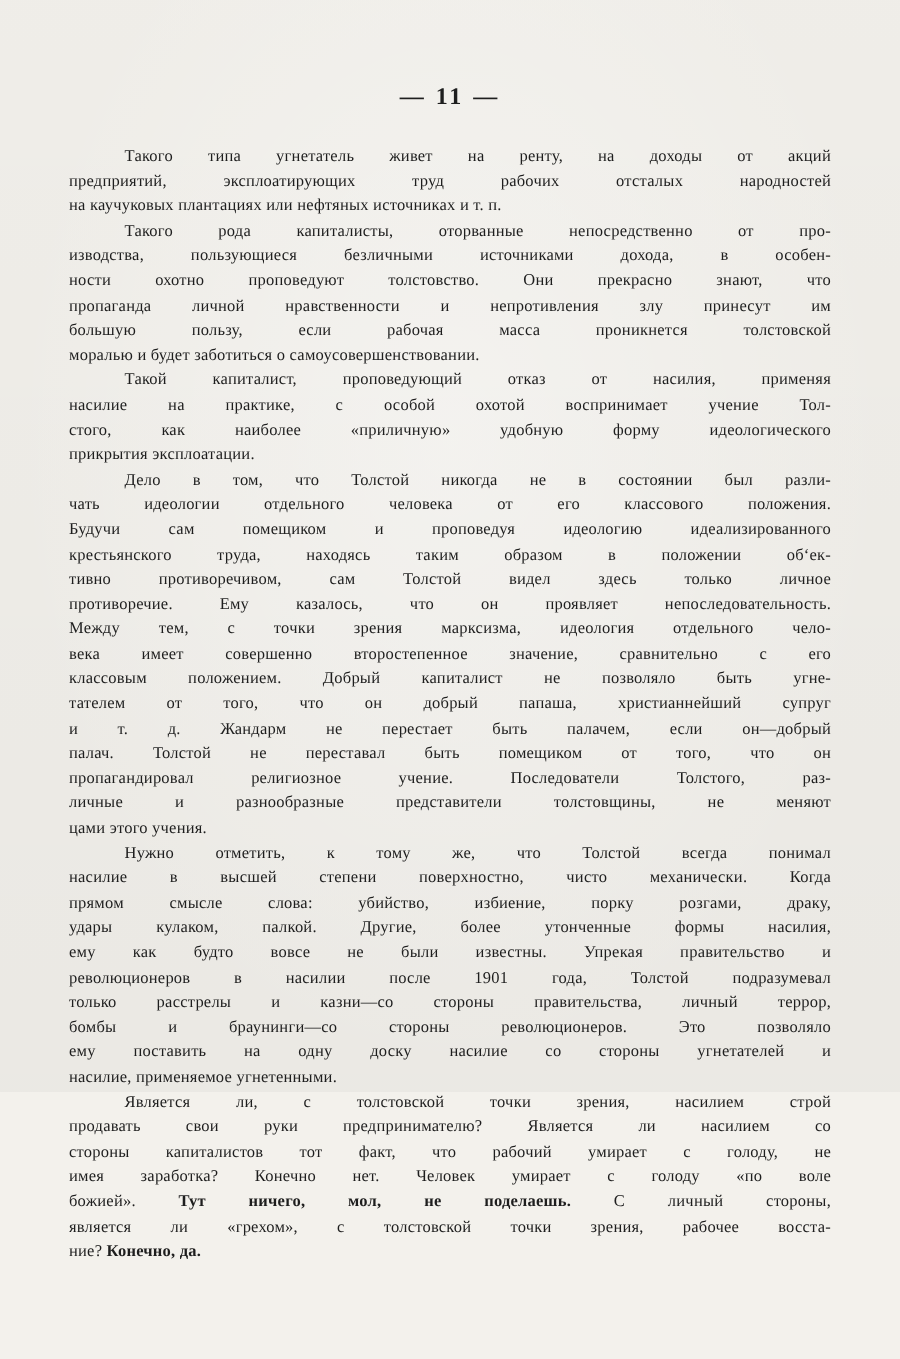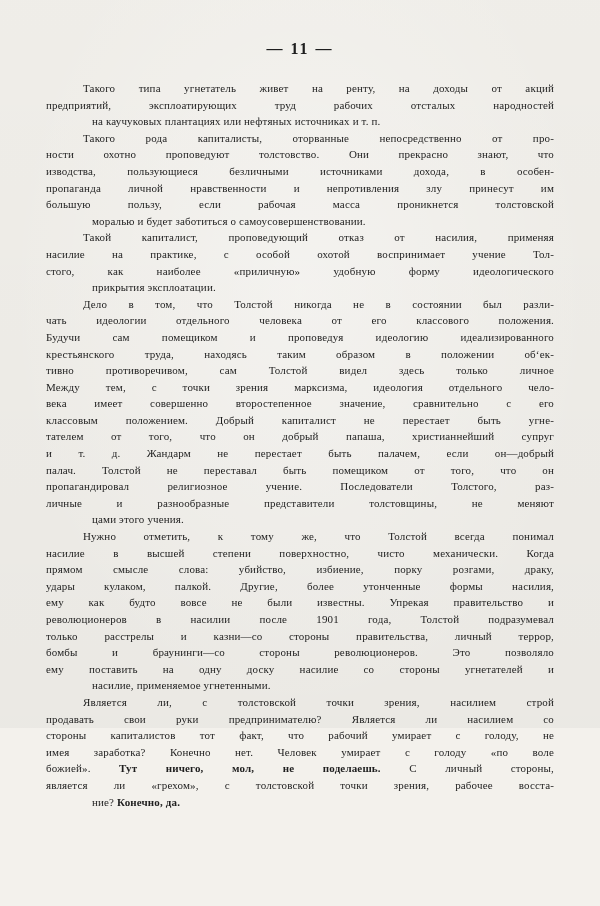--- a/index.html
+++ b/index.html
@@ -18,21 +18,21 @@
     color: var(--ink);
   }
   .page {
     position: relative;
     width: 600px;
     height: 728px;
     background:
       radial-gradient(ellipse at 50% 40%, rgba(255,255,255,0.35) 0%, rgba(0,0,0,0.00) 70%),
       linear-gradient(180deg, rgba(0,0,0,0.015) 0%, rgba(0,0,0,0.035) 100%),
       var(--paper);
-    padding-top: 40px;
+    padding-top: 56px;
   }
   .header {
     text-align: center;
     font-size: 16px;
     font-weight: bold;
     letter-spacing: 2px;
     color: var(--ink);
   }
   .text-block {
     margin: 22px 46px 0 46px; 
@@ -40,21 +40,20 @@
   .line {
     font-size: 11px;
     line-height: 16.6px;
     letter-spacing: 0.15px;
     text-align: justify;
     text-align-last: justify;
     white-space: nowrap;      
   }
   .line.last {
     text-align-last: left;
-    margin-left: 46px;
   }
   .line.first {
     text-indent: 37px;
   }
   .bold {
     font-weight: bold;
   }
 </style>
 </head>
 <body>
@@ -62,41 +61,42 @@
 <div class="page">
   <div class="header">— 11 —</div>
   <div class="text-block" id="text-block">
       <div class="paragraph">
         <div class="line first"><span>Такого типа угнетатель живет на ренту, на доходы от акций</span></div>
         <div class="line"><span>предприятий, эксплоатирующих труд рабочих отсталых народностей</span></div>
         <div class="line last"><span>на каучуковых плантациях или нефтяных источниках и т. п.</span></div>
       </div>
       <div class="paragraph">
         <div class="line first"><span>Такого рода капиталисты, оторванные непосредственно от про-</span></div>
+        <div class="line"><span>изводства, пользующиеся безличными источниками дохода, в особен-</span></div>
         <div class="line"><span>ности охотно проповедуют толстовство. Они прекрасно знают, что</span></div>
-        <div class="line"><span>изводства, пользующиеся безличными источниками дохода, в особен-</span></div>
         <div class="line"><span>пропаганда личной нравственности и непротивления злу принесут им</span></div>
         <div class="line"><span>большую пользу, если рабочая масса проникнется толстовской</span></div>
         <div class="line last"><span>моралью и будет заботиться о самоусовершенствовании.</span></div>
       </div>
       <div class="paragraph">
         <div class="line first"><span>Такой капиталист, проповедующий отказ от насилия, применяя</span></div>
         <div class="line"><span>насилие на практике, с особой охотой воспринимает учение Тол-</span></div>
         <div class="line"><span>стого, как наиболее «приличную» удобную форму идеологического</span></div>
         <div class="line last"><span>прикрытия эксплоатации.</span></div>
       </div>
       <div class="paragraph">
         <div class="line first"><span>Дело в том, что Толстой никогда не в состоянии был разли-</span></div>
         <div class="line"><span>чать идеологии отдельного человека от его классового положения.</span></div>
         <div class="line"><span>Будучи сам помещиком и проповедуя идеологию идеализированного</span></div>
         <div class="line"><span>крестьянского труда, находясь таким образом в положении об‘ек-</span></div>
         <div class="line"><span>тивно противоречивом, сам Толстой видел здесь только личное</span></div>
+        <div class="line"><span>противоречие. Ему казалось, что он проявляет непоследовательность.</span></div>
         <div class="line"><span>Между тем, с точки зрения марксизма, идеология отдельного чело-</span></div>
         <div class="line"><span>века имеет совершенно второстепенное значение, сравнительно с его</span></div>
-        <div class="line"><span>классовым положением. Добрый капиталист не перестает быть угне-</span></div>
+        <div class="line"><span>классовым положением. Добрый капиталист не позволяло быть угне-</span></div>
         <div class="line"><span>тателем от того, что он добрый папаша, христианнейший супруг</span></div>
         <div class="line"><span>и т. д. Жандарм не перестает быть палачем, если он—добрый</span></div>
         <div class="line"><span>палач. Толстой не переставал быть помещиком от того, что он</span></div>
         <div class="line"><span>пропагандировал религиозное учение. Последователи Толстого, раз-</span></div>
         <div class="line"><span>личные и разнообразные представители толстовщины, не меняют</span></div>
         <div class="line last"><span>цами этого учения.</span></div>
       </div>
       <div class="paragraph">
         <div class="line first"><span>Нужно отметить, к тому же, что Толстой всегда понимал</span></div>
         <div class="line"><span>насилие в высшей степени поверхностно, чисто механически. Когда</span></div>

